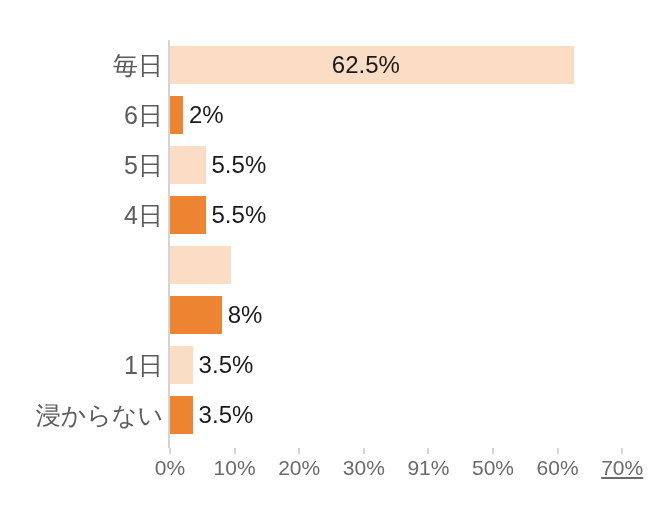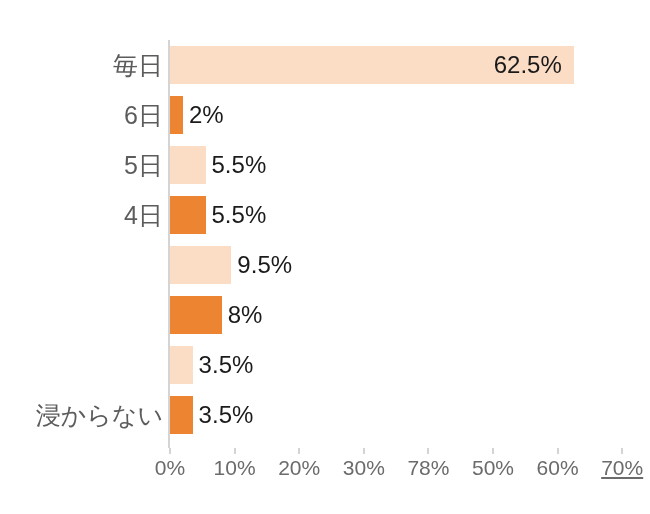--- a/index.html
+++ b/index.html
@@ -69,21 +69,21 @@
   .val-label {
     position: absolute;
     top: 6px;
     height: 38px;
     line-height: 38px;
     font-size: 24px;
     color: #1a1a1a;
     white-space: nowrap;
   }
   .val-label.outside { }
-  .val-label.inside  { text-align: right; }
+  .val-label.inside  { text-align: center; }
 
   .x-axis {
     position: absolute;
     left: 0;
     top: 448px;
     width: 650px;
     height: 40px;
   }
   .tick {
     position: absolute;
@@ -123,47 +123,47 @@
           <div class="bar light" style="width: 35.53px;"></div>
           <div class="val-label outside" style="left: 211.53px;">5.5%</div>
         </div>
         <div class="row" style="top: 190px;">
           <div class="cat-label">4日</div>
           <div class="bar dark" style="width: 35.53px;"></div>
           <div class="val-label outside" style="left: 211.53px;">5.5%</div>
         </div>
         <div class="row" style="top: 240px;">
           <div class="bar light" style="width: 61.37px;"></div>
-          <div class="val-label outside" style="left: 237.37px;">9.5%</div>
         </div>
         <div class="row" style="top: 290px;">
           <div class="bar dark" style="width: 51.68px;"></div>
           <div class="val-label outside" style="left: 227.68px;">8%</div>
         </div>
         <div class="row" style="top: 340px;">
+          <div class="cat-label">1日</div>
           <div class="bar light" style="width: 22.61px;"></div>
           <div class="val-label outside" style="left: 198.61px;">3.5%</div>
         </div>
         <div class="row" style="top: 390px;">
           <div class="cat-label">浸からない</div>
           <div class="bar dark" style="width: 22.61px;"></div>
           <div class="val-label outside" style="left: 198.61px;">3.5%</div>
         </div>
       </div>
     <div class="x-axis" id="x-axis">
         <div class="tick" style="left: 169px;"></div>
         <div class="tick-label" style="left: 170px;">0%</div>
         <div class="tick" style="left: 233.6px;"></div>
         <div class="tick-label" style="left: 234.6px;">10%</div>
         <div class="tick" style="left: 298.2px;"></div>
         <div class="tick-label" style="left: 299.2px;">20%</div>
         <div class="tick" style="left: 362.8px;"></div>
         <div class="tick-label" style="left: 363.8px;">30%</div>
         <div class="tick" style="left: 427.4px;"></div>
-        <div class="tick-label" style="left: 428.4px;">78%</div>
+        <div class="tick-label" style="left: 428.4px;">91%</div>
         <div class="tick" style="left: 492px;"></div>
         <div class="tick-label" style="left: 493px;">50%</div>
         <div class="tick" style="left: 556.6px;"></div>
         <div class="tick-label" style="left: 557.6px;">60%</div>
         <div class="tick" style="left: 621.2px;"></div>
         <div class="tick-label" style="left: 622.2px; text-decoration: underline;">70%</div>
       </div>
   </div>
 </div>
 

